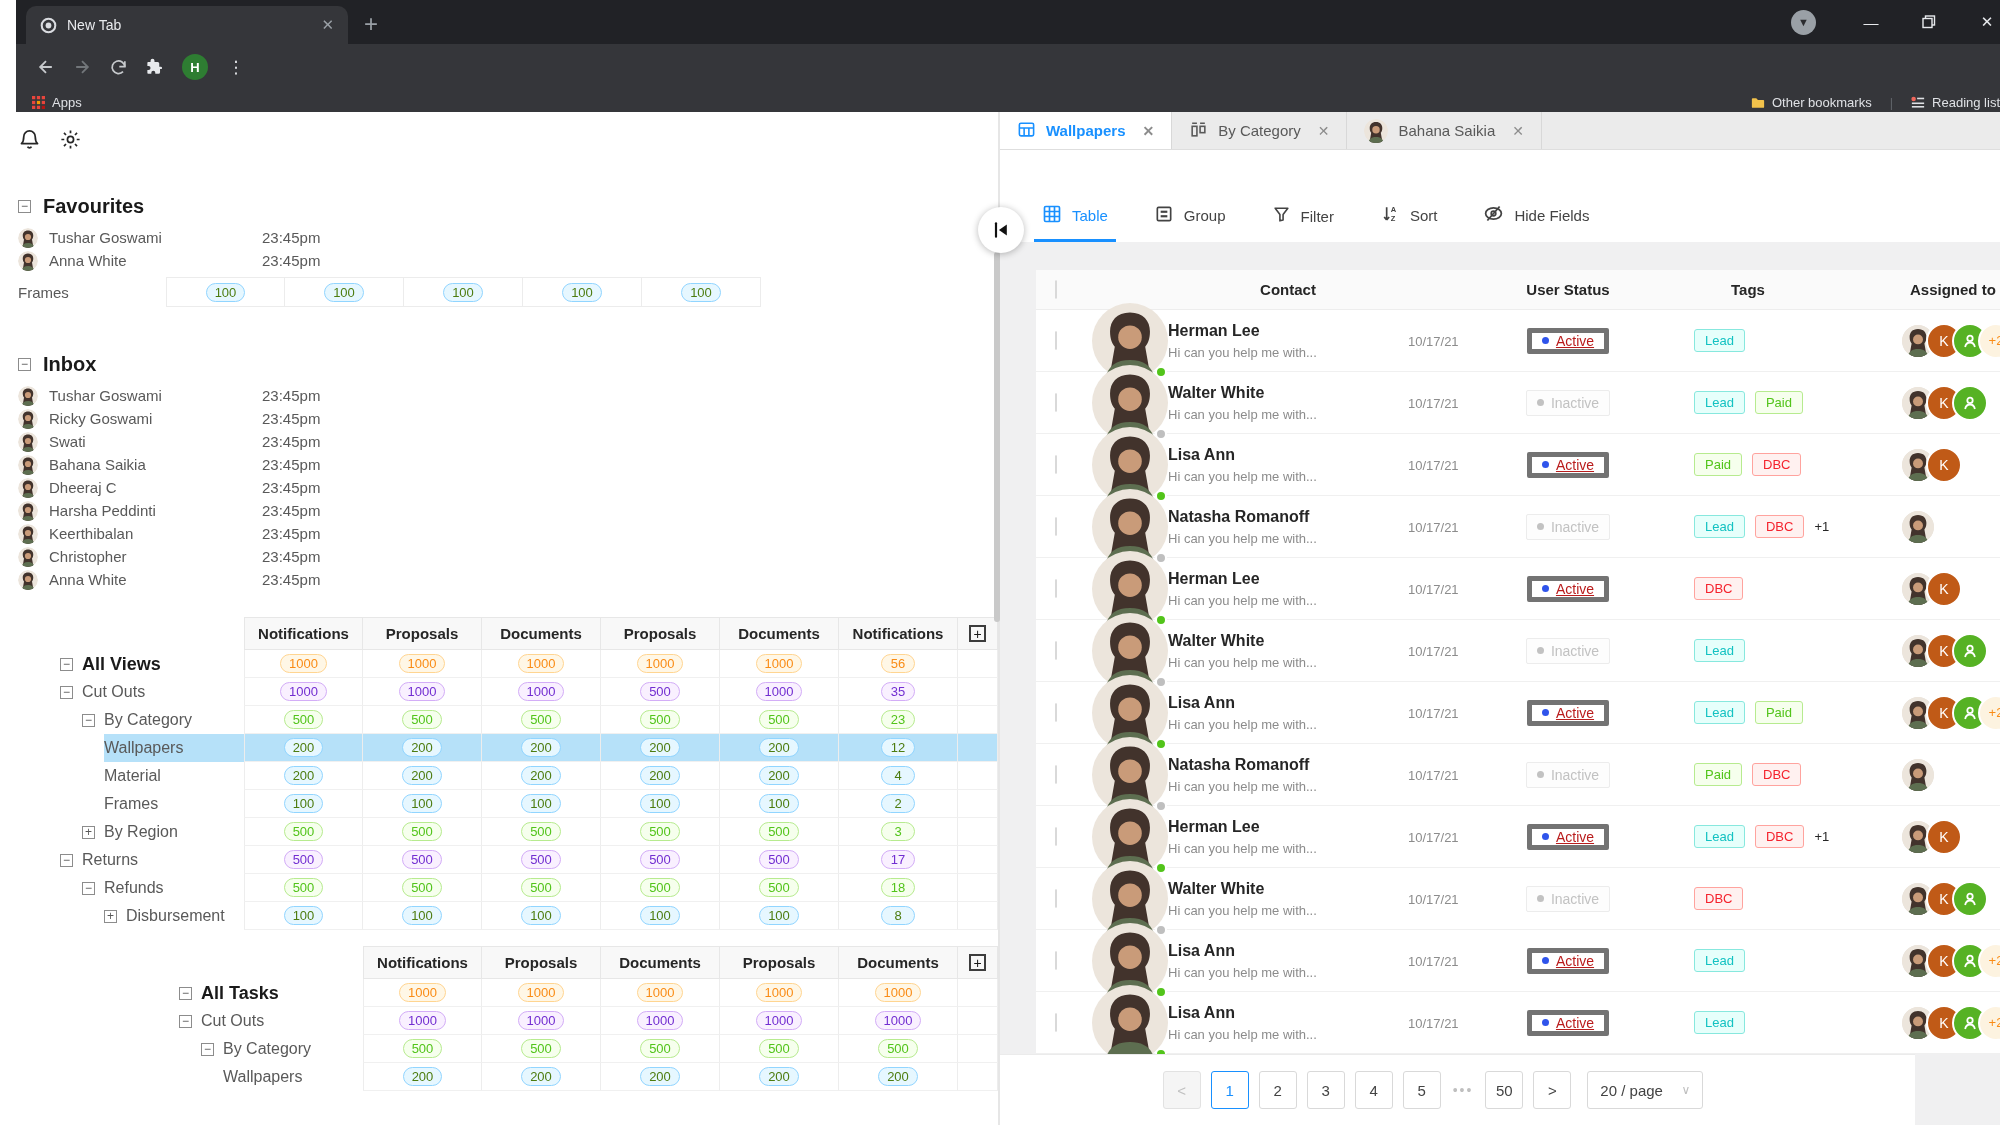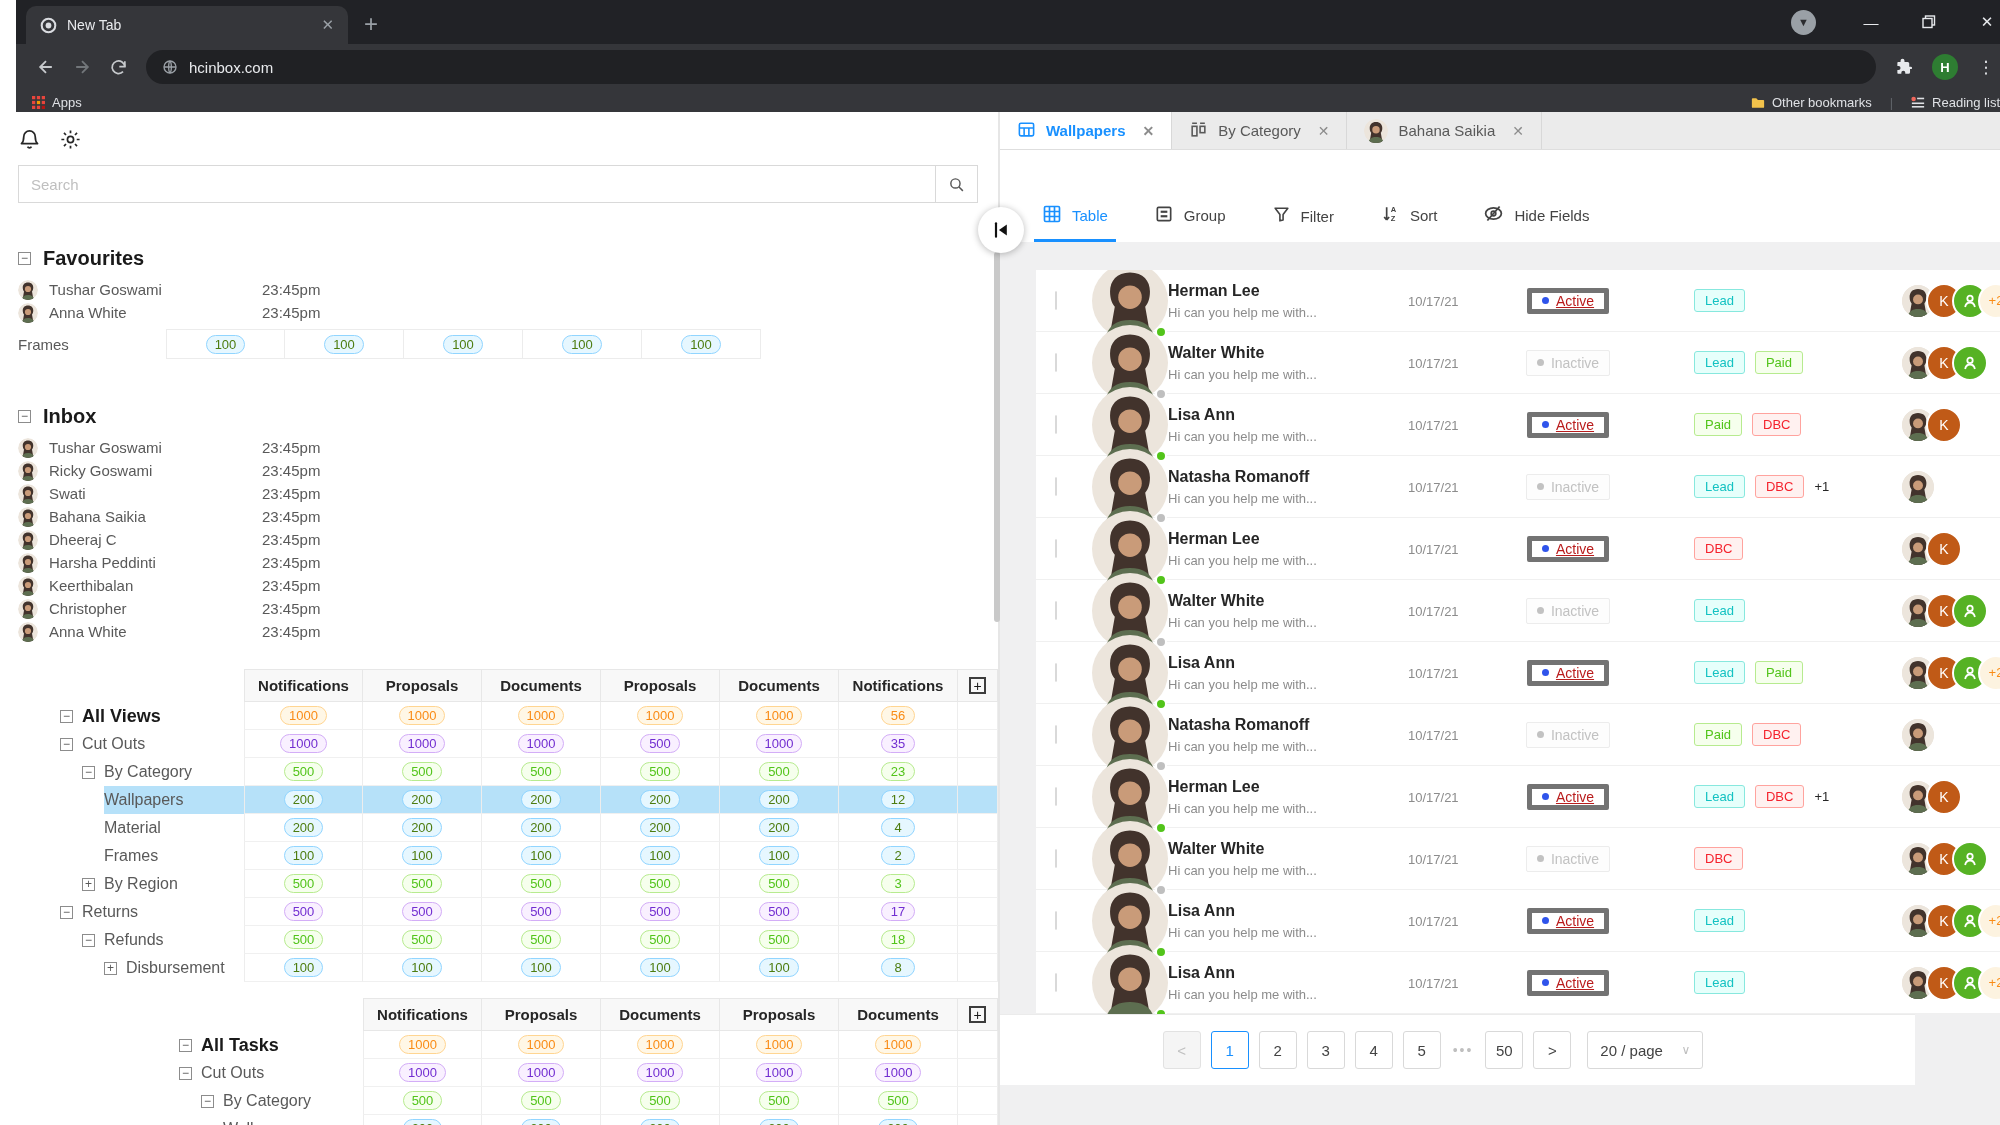--- a/index.html
+++ b/index.html
@@ -228,29 +228,20 @@
       <svg width="20" height="20" viewBox="0 0 24 24" fill="none" stroke="#72767a" stroke-width="2.2">
           <path d="M5 12h13M12 5l7 7-7 7"></path>
         </svg>
     </span>
     <span class="nav-ico">
       <svg width="19" height="19" viewBox="0 0 24 24" fill="none" stroke="#c7cacd" stroke-width="2.2">
           <path d="M20 11a8 8 0 1 0-2.3 6.3"></path>
           <path d="M20 4v7h-7" fill="none"></path>
         </svg>
     </span>
-    <div class="urlbar">
-      <span style="display:flex">
-        <svg width="16" height="16" viewBox="0 0 24 24" fill="none" stroke="#9aa0a6" stroke-width="2">
-            <circle cx="12" cy="12" r="9"></circle>
-            <path d="M3 12h18M12 3c2.7 2.7 2.7 15.3 0 18M12 3c-2.7 2.7-2.7 15.3 0 18"></path>
-          </svg>
-      </span>
-      <span class="url-text">hcinbox.com</span>
-    </div>
     <span class="nav-ico">
       <svg width="19" height="19" viewBox="0 0 24 24" fill="#e8eaed">
           <path d="M20 11h-2V7a2 2 0 0 0-2-2h-4V3.5a2.5 2.5 0 1 0-5 0V5H4a1 1 0 0 0-1 1v4h1.5a2.5 2.5 0 1 1 0 5H3v4a1 1 0 0 0 1 1h4v-1.5a2.5 2.5 0 1 1 5 0V20h4a2 2 0 0 0 2-2v-4h1a1.5 1.5 0 1 0 0-3z"></path>
         </svg>
     </span>
     <span class="browser-avatar">H</span>
     <span class="nav-ico" style="color:#e8eaed;font-size:17px;letter-spacing:0">⋮</span>
   </div>
   <div class="bookmarks">
     <span class="bm-item">
@@ -308,29 +299,20 @@
             </svg>
         </span>
         <span style="display:flex">
           <svg width="23" height="23" viewBox="0 0 24 24" fill="none" stroke="#262626" stroke-width="1.8">
               <circle cx="12" cy="12" r="3.2"></circle>
               <path d="M12 2.5v3M12 18.5v3M2.5 12h3M18.5 12h3M5.2 5.2l2.1 2.1M16.7 16.7l2.1 2.1M5.2 18.8l2.1-2.1M16.7 7.3l2.1-2.1"></path>
             </svg>
         </span>
       </div>
     </div>
-    <div class="search-wrap">
-      <input class="search-input" placeholder="Search" style="">
-      <span class="search-btn">
-        <svg width="17" height="17" viewBox="0 0 24 24" fill="none" stroke="#555" stroke-width="2">
-            <circle cx="10.5" cy="10.5" r="6.5"></circle>
-            <path d="M15.5 15.5L21 21"></path>
-          </svg>
-      </span>
-    </div>
 
     <div class="fav-section">
       <div class="sec-head">
         <span class="expander-sq">−</span>
         <span class="sec-title">Favourites</span>
       </div>
       <div class="fav-list">
           <div class="p-row">
             <span class="p-av">
               <svg viewBox="0 0 40 40">
@@ -952,20 +934,29 @@
           <span><svg width="21" height="21" viewBox="0 0 24 24" fill="none" stroke="#434343" stroke-width="2">
               <ellipse cx="12" cy="12" rx="9" ry="6.5"></ellipse>
               <circle cx="12" cy="12" r="2.6"></circle>
               <path d="M5 20L19 4"></path>
             </svg></span>
           <span>Hide Fields</span>
         </div>
       </div>
     <div class="content">
       <div class="dtable">
+        <div class="dhead">
+          <span class="col-check"><span class="checkbox"></span></span>
+          <span class="col-avatar"></span>
+          <span class="col-contact">Contact</span>
+          <span class="col-date"></span>
+          <span class="col-status">User Status</span>
+          <span class="col-tags" style="justify-content:center;padding-left:0">Tags</span>
+          <span class="col-assigned">Assigned to</span>
+        </div>
         <div id="tbody">
             <div class="drow">
               <span class="col-check"><span class="checkbox"></span></span>
               <span class="col-avatar"><span class="t-av"><span class="ph"><svg viewBox="0 0 40 40">
                       <circle cx="20" cy="20" r="20" fill="#ece5dc"></circle>
                       <path d="M20 5c-7 0-10.5 4.5-10.5 10 0 4 1.2 6.5 2.5 8L9 40h22l-3-17c1.3-1.5 2.5-4 2.5-8 0-5.5-3.5-10-10.5-10z" fill="#42332c"></path>
                       <circle cx="20" cy="18" r="6.2" fill="#c99b79"></circle>
                       <path d="M7 40c1.2-7 6-10 13-10s11.8 3 13 10z" fill="#5d6e50"></path>
                     </svg></span><span class="t-dot on"></span></span></span>
               <span class="col-contact">

